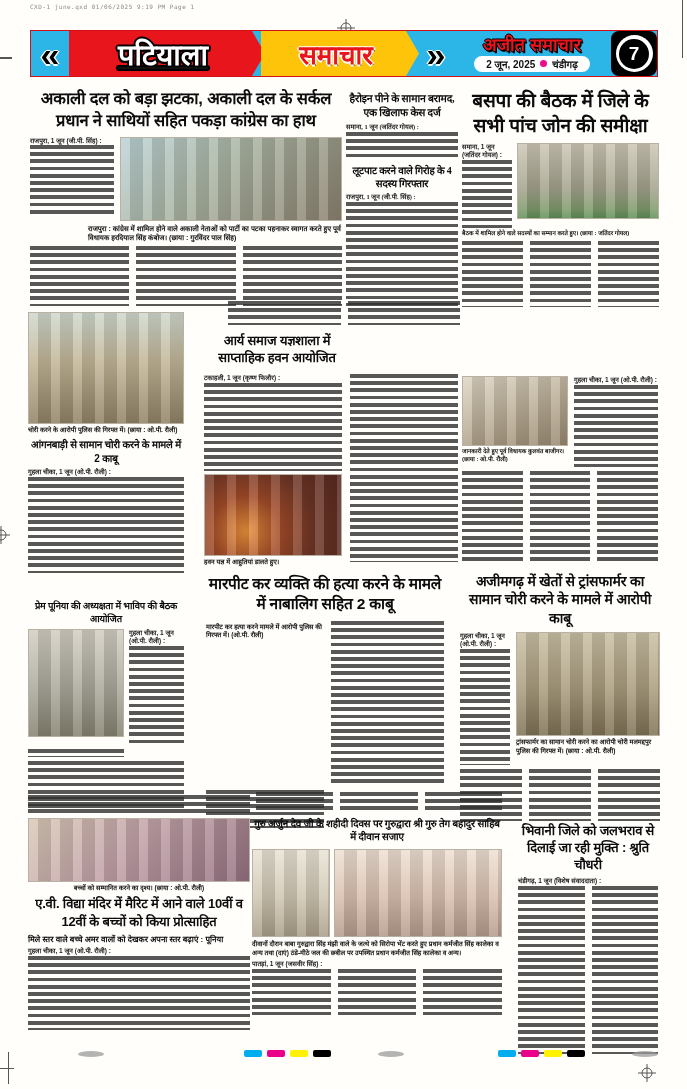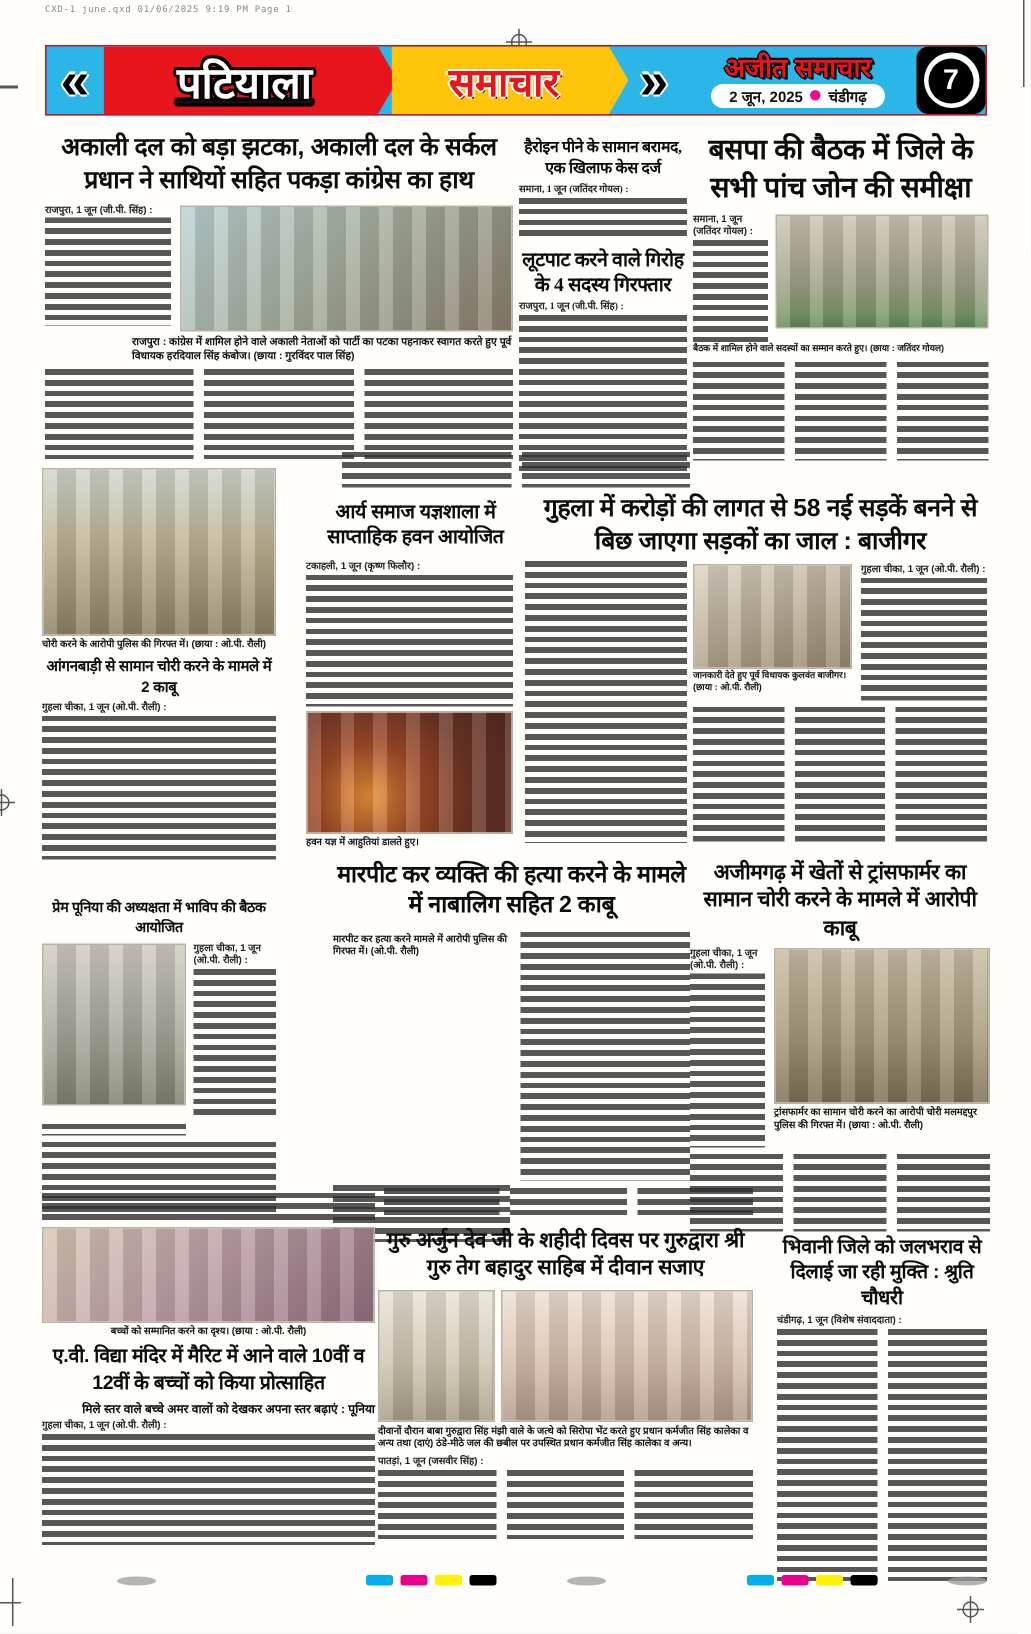--- a/index.html
+++ b/index.html
@@ -34,21 +34,21 @@
      text-shadow:1px 0 #000,-1px 0 #000,0 1px #000,0 -1px #000,1.5px 1.5px #000;}
   .mh-datebar{background:#fff;border-radius:9px;height:16px;display:flex;align-items:center;gap:5px;
      padding:0 12px;font-size:10px;font-weight:700;color:#111;}
   .mh-dot{width:7px;height:7px;border-radius:50%;background:#ec0c8c;display:inline-block;}
   .mh-page{width:46px;background:#000;border-radius:8px;display:flex;align-items:center;justify-content:center;}
   .pg-ring{width:37px;height:37px;border-radius:50%;background:#fff;display:flex;align-items:center;justify-content:center;}
   .pg-inner{width:30px;height:30px;border-radius:50%;background:#000;color:#fff;font-size:19px;font-weight:800;
      display:flex;align-items:center;justify-content:center;}
   
   .hl{font-weight:800;color:#0c0c0c;text-align:center;line-height:1.32;letter-spacing:-.2px;}
-  .sub{font-weight:800;color:#0c0c0c;text-align:right;}
+  .sub{font-weight:800;color:#0c0c0c;text-align:left;}
   .cap{font-size:7px;font-weight:700;line-height:1.3;color:#111;}
   .dl{font-size:6.5px;font-weight:700;color:#222;line-height:1.2;margin-bottom:1px;}
   .ft{background-image:repeating-linear-gradient(to bottom,#2e2e2e 0px,#2e2e2e 3.8px,transparent 3.8px,transparent 7.2px);
       opacity:.8;}
   .cols{display:flex;gap:7px;}
   .cols .ft{flex:1;}
   .photo{position:relative;overflow:hidden;box-sizing:border-box;border:1px solid #b9b2a4;}
   .photo .tex{position:absolute;inset:0;background-image:repeating-linear-gradient(90deg,rgba(255,255,255,.14) 0 9px,rgba(0,0,0,.10) 9px 22px);}
   .banner{position:absolute;left:50%;transform:translateX(-50%);bottom:26px;background:#d6151c;color:#fff;
       font-size:7.5px;font-weight:800;padding:1px 7px;white-space:nowrap;border:1px solid #fff;}
@@ -116,21 +116,21 @@
       <div class="ft" style="height:60px;"></div>
       <div class="ft" style="height:60px;"></div>
       <div class="ft" style="height:60px;"></div>
     </div>
   </div>
 
   <div class="abs" style="left:346px;top:92px;width:112px;font-family:Liberation Serif, serif;">
     <div class="hl" style="font-size:10.5px;">हैरोइन पीने के सामान बरामद, एक खिलाफ केस दर्ज</div>
     <div class="dl" style="margin-top:3px;">समाना, 1 जून (जतिंदर गोयल) :</div>
     <div class="ft" style="height:28px;"></div>
-    <div class="hl" style="font-size:13px;margin-top:4px;text-align:center;">लूटपाट करने वाले गिरोह के 4 सदस्य गिरफ्तार</div>
+    <div class="hl" style="font-size:10px;margin-top:4px;text-align:center;">लूटपाट करने वाले गिरोह के 4 सदस्य गिरफ्तार</div>
     <div class="dl" style="margin-top:3px;">राजपुरा, 1 जून (जी.पी. सिंह) :</div>
     <div class="ft" style="height:104px;"></div>
   </div>
 
   <div class="abs" style="left:462px;top:88px;width:197px;">
     <div class="hl" style="font-size:19px;">बसपा की बैठक में जिले के सभी पांच जोन की समीक्षा</div>
     <div style="display:flex;gap:5px;margin-top:5px;">
       <div style="width:50px;">
         <div class="dl">समाना, 1 जून (जतिंदर गोयल) :</div>
         <div class="ft" style="height:68px;"></div>
@@ -170,21 +170,20 @@
       <div class="photo" style="width:138px;height:82px;margin-top:3px;background:radial-gradient(circle at 30% 70%,#e8903a 0%,#a04a28 32%,#6d3526 62%,#57281f 100%);">
           <div class="tex"></div>
         </div>
       <div class="cap" style="font-size:6.5px;margin-top:2px;">हवन यज्ञ में आहुतियां डालते हुए।</div>
     </div>
     <div style="flex:1;">
       <div class="ft" style="height:188px;"></div>
     </div>
   </div>
 
-  <div class="abs hl" style="left:356px;top:329px;width:302px;font-size:16.5px;">गुहला में करोड़ों की लागत से 58 नई सड़कें बनने से बिछ जाएगा सड़कों का जाल : बाजीगर</div>
   <div class="abs" style="left:462px;top:376px;width:196px;">
     <div style="display:flex;gap:6px;">
       <div style="width:106px;">
         <div class="photo" style="width:106px;height:70px;background:linear-gradient(160deg,#ded5c4 0%,#b8ab94 55%,#97876f 100%);">
             <div class="tex"></div>
           </div>
         <div class="cap" style="font-size:6px;margin-top:2px;">जानकारी देते हुए पूर्व विधायक कुलवंत बाजीगर। (छाया : ओ.पी. रौली)</div>
       </div>
       <div style="flex:1;">
         <div class="dl">गुहला चीका, 1 जून (ओ.पी. रौली) :</div>
@@ -206,21 +205,21 @@
         </div>
       <div style="flex:1;">
         <div class="dl">गुहला चीका, 1 जून (ओ.पी. रौली) :</div>
         <div class="ft" style="height:100px;"></div>
       </div>
     </div>
     <div class="ft" style="height:8px;margin-top:3px;width:96px;"></div>
     <div class="ft" style="height:48px;margin-top:4px;"></div>
   </div>
 
-  <div class="abs" style="left:222px;top:574px;width:238px;">
+  <div class="abs" style="left:206px;top:574px;width:238px;">
     <div class="hl" style="font-size:15.5px;">मारपीट कर व्यक्ति की हत्या करने के मामले में नाबालिग सहित 2 काबू</div>
     <div style="display:flex;gap:7px;margin-top:6px;">
       <div style="width:118px;">
         <div class="cap" style="font-size:6.5px;margin-top:2px;">मारपीट कर हत्या करने मामले में आरोपी पुलिस की गिरफ्त में। (ओ.पी. रौली)</div>
       </div>
       <div style="flex:1;">
         <div class="ft" style="height:166px;"></div>
       </div>
     </div>
     <div class="ft" style="height:38px;width:118px;margin-top:3px;"></div>
@@ -258,21 +257,21 @@
     <div class="dl" style="margin-top:3px;">गुहला चीका, 1 जून (ओ.पी. रौली) :</div>
     <div class="ft" style="height:74px;"></div>
   </div>
 
   <div class="abs cols" style="left:256px;top:792px;width:246px;">
     <div class="ft" style="height:20px;"></div>
     <div class="ft" style="height:20px;"></div>
     <div class="ft" style="height:20px;"></div>
   </div>
   <div class="abs" style="left:252px;top:817px;width:250px;">
-    <div class="hl" style="font-size:14px;">गुरु अर्जुन देव जी के शहीदी दिवस पर गुरुद्वारा श्री गुरु तेग बहादुर साहिब में दीवान सजाए</div>
+    <div class="hl" style="font-size:10px;">गुरु अर्जुन देव जी के शहीदी दिवस पर गुरुद्वारा श्री गुरु तेग बहादुर साहिब में दीवान सजाए</div>
     <div style="display:flex;gap:4px;margin-top:6px;">
       <div class="photo" style="width:78px;height:88px;background:linear-gradient(180deg,#e9e3d5 0%,#cfc6b2 55%,#a89d87 100%);">
           <div class="tex"></div>
         </div>
       <div class="photo" style="flex:1;height:88px;background:linear-gradient(180deg,#efe0d3 0%,#d8bfae 55%,#b39a8b 100%);">
           <div class="tex"></div>
         </div>
     </div>
     <div class="cap" style="font-size:6.5px;margin-top:3px;">दीवानों दौरान बाबा गुरुद्वारा सिंह मंझी वाले के जत्थे को सिरोपा भेंट करते हुए प्रधान कर्मजीत सिंह कालेका व अन्य तथा (दाएं) ठंडे-मीठे जल की छबील पर उपस्थित प्रधान कर्मजीत सिंह कालेका व अन्य।</div>
     <div class="dl" style="margin-top:3px;">पातड़ां, 1 जून (जसवीर सिंह) :</div>

